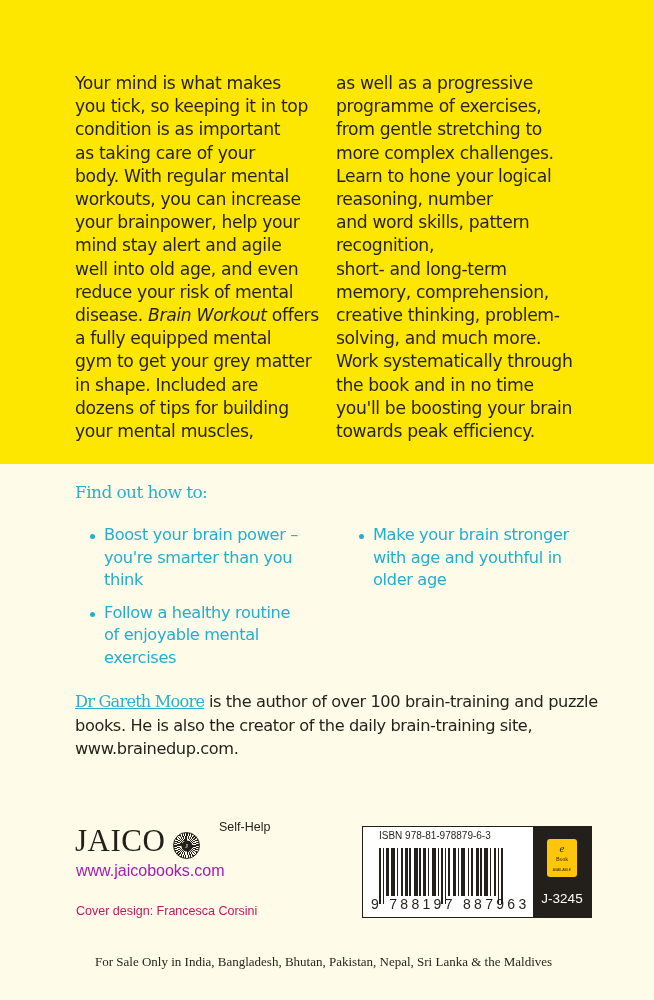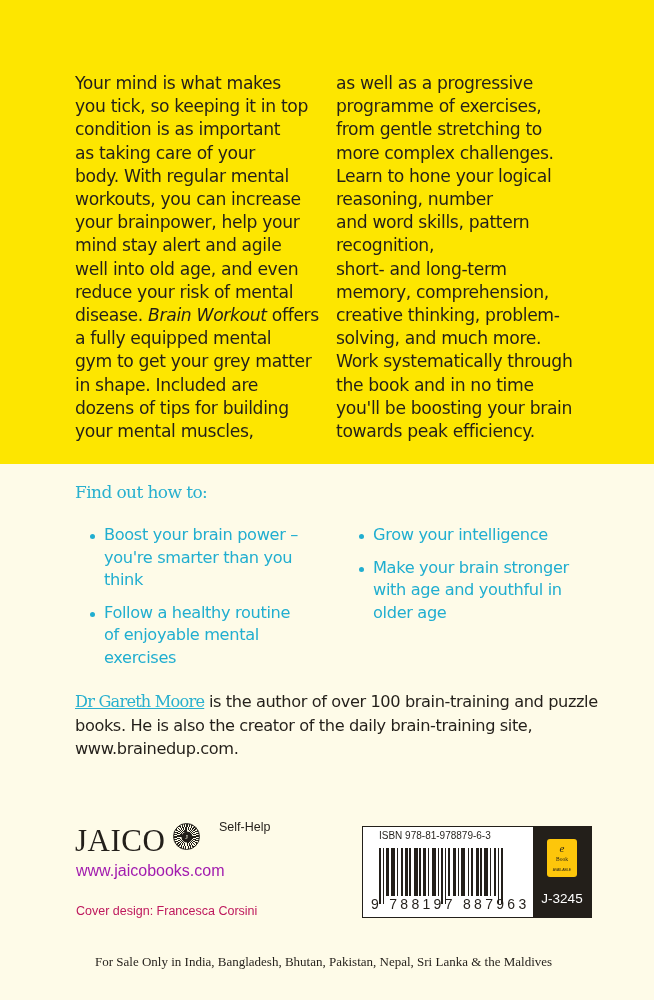--- a/index.html
+++ b/index.html
@@ -44,21 +44,21 @@
 
   .author {
     position: absolute; left: 75px; top: 690px; width: 530px;
     font-size: 16.2px; line-height: 23.5px; color: #231f1a; letter-spacing: -0.4px;
   }
   .author .name { font-family: "DejaVu Serif", serif; color: #29b0cf; letter-spacing: -0.8px; text-decoration: underline; }
 
   .publisher {
     position: absolute; left: 75px; top: 823px;
     font-family: "Liberation Serif", serif; font-size: 31px; color: #231f1a;
-    display: flex; align-items: flex-start; letter-spacing: 0.5px;
+    display: flex; align-items: flex-end; letter-spacing: 0.5px;
   }
   .publisher .logo {
     width: 27px; height: 27px; border-radius: 50%; margin: 0 8px;
     background: repeating-conic-gradient(#231f1a 0deg 6deg, #fefbe8 6deg 12deg);
     position: relative; border: 1.5px solid #231f1a; box-sizing: border-box;
   }
   .publisher .logo span {
     position: absolute; left: 50%; top: 50%; transform: translate(-50%,-50%);
     width: 11px; height: 11px; border-radius: 50%; background: #231f1a;
     color: #fefbe8; font-size: 7px; line-height: 11px; text-align: center;
@@ -170,21 +170,20 @@
 <ul class="bullets left">
   <li><span class="dot"></span><span>Boost your brain power –
 you're smarter than you
 think</span></li>
   <li><span class="dot"></span><span>Follow a healthy routine
 of enjoyable mental
 exercises</span></li>
 </ul>
 
 <ul class="bullets right">
-  <li><span class="dot"></span><span>Grow your intelligence</span></li>
   <li><span class="dot"></span><span>Make your brain stronger
 with age and youthful in
 older age</span></li>
 </ul>
 
 <div class="author"><span class="name">Dr Gareth Moore</span><span> is the author of over 100 brain-training and puzzle books. He is also the creator of the daily brain-training site, www.brainedup.com.</span></div>
 
 <div class="publisher">
   <span>JAICO</span>
   <span class="logo">

